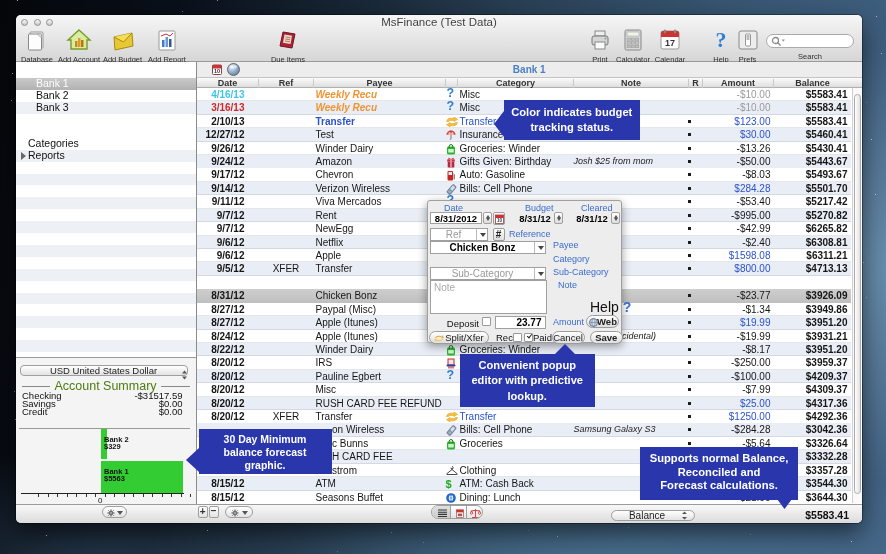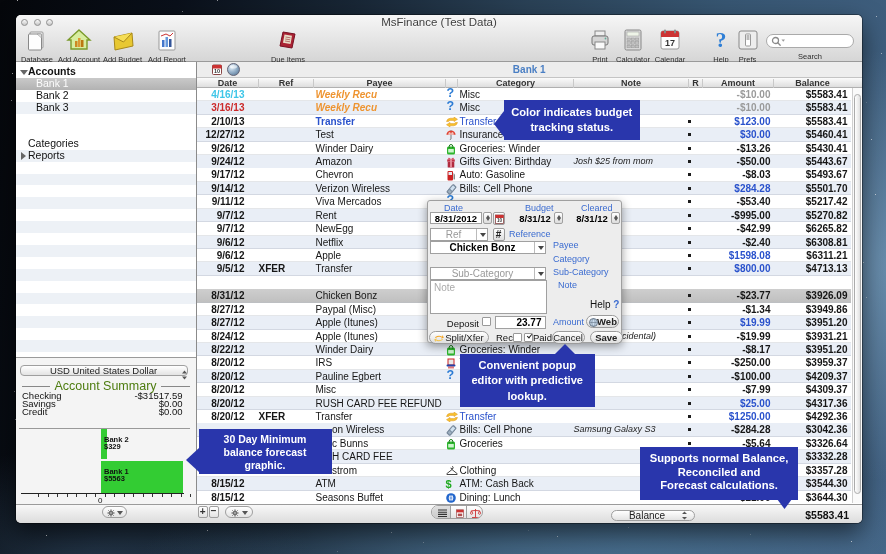--- a/index.html
+++ b/index.html
@@ -48,32 +48,32 @@
 .hv { position:absolute; top:1px; width:1px; height:9px; background:#c9c9c9; }
 #rows { position:absolute; left:0; top:0; width:100%; height:100%; overflow:hidden; }
 .rw { position:absolute; left:0; width:654.5px; height:13.42px; background:#fff;
  border-bottom:1px solid rgba(130,140,155,0.22); font-size:10px; color:#161616; }
 .rw.alt { background:#e9eef6; }
 .rw.sel { background:linear-gradient(#cecece,#c0c0c0); }
 .c { position:absolute; top:0; line-height:13.42px; white-space:nowrap; }
 .date { left:0; width:48px; text-align:right; font-weight:bold; }
 .dcyan { color:#3ec6e8; }
 .dred { color:#cc2a2a; }
-.ref { left:62px; width:55px; text-align:left; font-weight:bold; }
+.ref { left:62px; width:55px; text-align:center; font-weight:normal; }
 .pay { left:119px; }
 .porange { color:#ee9430; font-style:italic; font-weight:bold; }
 .pblue { color:#2a52cc; font-weight:bold; }
 .icw { position:absolute; left:249px; top:1px; width:11px; height:11px; }
 .ic { position:absolute; left:0; top:1px; }
 .cat { left:263px; }
 .cblue { color:#2a52cc; }
 .note { left:377px; font-style:italic; color:#222; font-size:9px; }
 .rmark { left:488px; width:10px; }
 .rmark i { display:block; width:3px; height:3px; background:#1c1c1c; margin:5px auto 0; }
-.amt { left:506px; width:68px; text-align:right; font-weight:bold; }
+.amt { left:506px; width:68px; text-align:right; font-weight:normal; }
 .agray { color:#9a9a9a; }
 .ablue { color:#2a52cc; }
 .bal { left:577px; width:74px; text-align:right; font-weight:bold; }
 
 #sbar { position:absolute; right:0px; top:25.8px; width:10.5px; height:415.7px;
  background:#fafafa; border-left:1px solid #d0d0d0; }
 #sthumb { position:absolute; left:1px; top:6px; width:7.5px; height:400px; border-radius:4px;
  background:linear-gradient(90deg,#ffffff,#e0e0e0); border:1px solid #ababab; }
 
 #statusbar { position:absolute; left:0; bottom:0; width:100%; height:19.5px;
@@ -191,21 +191,20 @@
       border:1px solid #aaa; border-radius:8px;">
       <svg width="16" height="12" viewBox="0 0 16 12" style="position:absolute;left:4px;top:1.5px;">
         <circle cx="4.5" cy="4.5" r="3" fill="none" stroke="#8a8a8a" stroke-width="1.3"></circle>
         <path d="M6.8 6.8 L9.2 9.2" stroke="#8a8a8a" stroke-width="1.3" stroke-linecap="round"></path>
         <path d="M10.5 3.5 L14 3.5 L12.25 5.8 Z" fill="#9a9a9a"></path>
       </svg>
     </div>
   </div>
 
   <div id="sidebar">
-    <div class="srow" style="top:4.4px;"><span class="tda"></span><span style="margin-left:12px;font-weight:bold;">Accounts</span></div>
 <div class="srow ssel" style="top:16.3px;"><span style="margin-left:20px;">Bank 1</span></div>
 <div class="srow" style="top:28.2px;"><span style="margin-left:20px;">Bank 2</span></div>
 <div class="srow salt" style="top:40.1px;"><span style="margin-left:20px;">Bank 3</span></div>
 <div class="srow" style="top:75.8px;"><span style="margin-left:12px;">Categories</span></div>
 <div class="srow salt" style="top:87.7px;"><span class="tra"></span><span style="margin-left:12px;">Reports</span></div>
 <div class="srow salt" style="top:111.5px;height:11.9px;"></div>
 <div class="srow salt" style="top:135.3px;height:11.9px;"></div>
 <div class="srow salt" style="top:159.1px;height:11.9px;"></div>
 <div class="srow salt" style="top:182.9px;height:11.9px;"></div>
 <div class="srow salt" style="top:206.7px;height:11.9px;"></div>
@@ -785,21 +784,21 @@
   </div>
   <div class="blab" style="left:125px; top:52.5px;">Category</div>
   <div class="combo" style="left:2px; top:65.5px; width:116px;">
     <div style="text-align:center; color:#999; margin-right:11px;">Sub-Category</div>
       <div class="arr"></div>
   </div>
   <div class="blab" style="left:125px; top:66px;">Sub-Category</div>
 
   <div class="fld" style="left:2px; top:79px; width:117px; height:34px; color:#aaa; padding:1px 3px;">Note</div>
   <div class="blab" style="left:130px; top:79px;">Note</div>
-  <div class="abs" style="left:162px; top:98px; font-size:10px; color:#111; white-space:nowrap;">Help <span style="color:#3a6bd0; font-weight:bold;">?</span></div>
+  <div class="abs" style="left:162px; top:98px; font-size:14px; color:#111; white-space:nowrap;">Help <span style="color:#3a6bd0; font-weight:bold;">?</span></div>
 
   <div class="abs" style="left:18px; top:116.5px; width:33px; font-size:9.5px; color:#111; text-align:right; white-space:nowrap;">Deposit</div>
   <div class="cb" style="left:54px; top:116px;"></div>
   <div class="fld" style="left:66.5px; top:114.5px; width:51px; height:13px; font-weight:bold; text-align:right; line-height:12px; padding-right:3px;">23.77</div>
   <div class="blab" style="left:125px; top:116px;">Amount</div>
   <div class="btn" style="left:158px; top:113.5px; width:33px; border-radius:7px; font-size:9.5px;">
     <svg width="9" height="9" viewBox="0 0 9 9" style="position:absolute;left:2px;top:2px;">
       <circle cx="4.5" cy="4.5" r="4" fill="#cde" stroke="#678"></circle>
       <path d="M0.5 4.5 L8.5 4.5 M4.5 0.5 A5.5 5.5 0 0 1 4.5 8.5 M4.5 0.5 A5.5 5.5 0 0 0 4.5 8.5" stroke="#678" stroke-width="0.6" fill="none"></path>
     </svg><span style="margin-left:9px; font-weight:bold;">Web</span></div>

